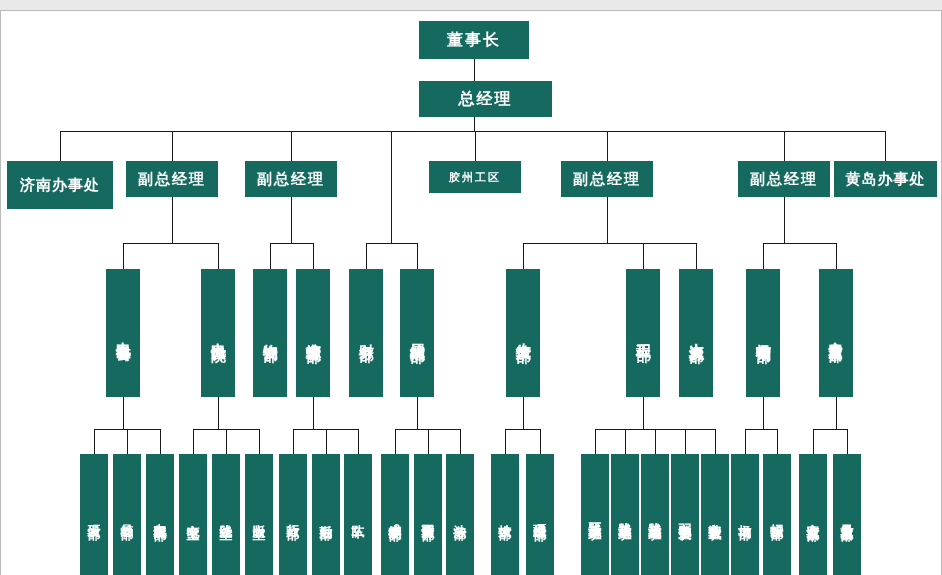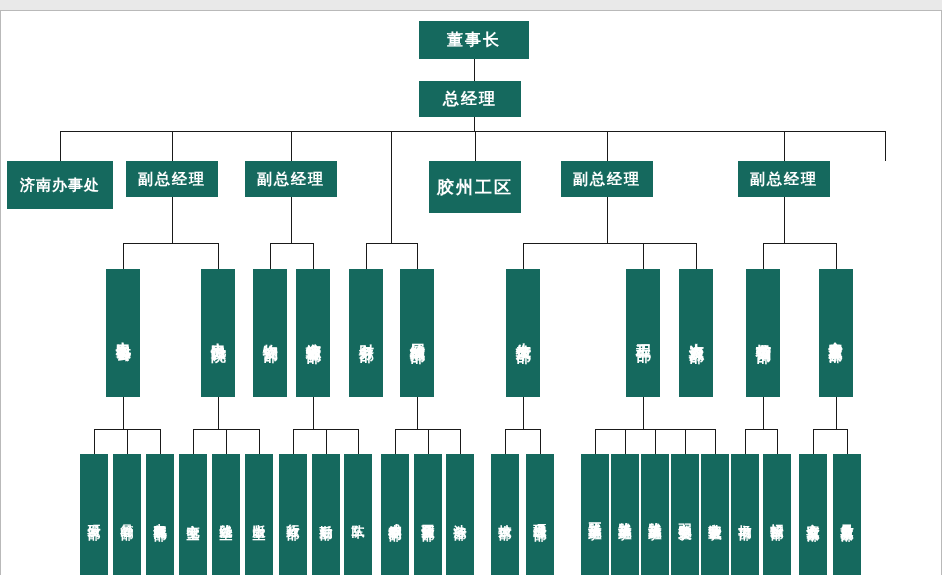--- a/index.html
+++ b/index.html
@@ -39,28 +39,29 @@
       M217 386 V418 M192 418 H258 M192 418 V443 M225 418 V443 M258 418 V443
       M312 386 V418 M292 418 H357 M292 418 V443 M325 418 V443 M357 418 V443
       M416 386 V418 M394 418 H459 M394 418 V443 M427 418 V443 M459 418 V443
       M522 386 V418 M504 418 H539 M504 418 V443 M539 418 V443
       M642 386 V418 M594 418 H714 M594 418 V443 M624 418 V443 M654 418 V443 M684 418 V443 M714 418 V443
       M762 386 V418 M744 418 H776 M744 418 V443 M776 418 V443
       M835 386 V418 M812 418 H846 M812 418 V443 M846 418 V443"></path>
   </svg>
 
   <div class="hbox" style="left:418px;top:10px;width:110px;height:38px">董事长</div>
-  <div class="hbox" style="left:418px;top:70px;width:102px;height:36px">总经理</div>
+  <div class="hbox" style="left:418px;top:70px;width:133px;height:36px">总经理</div>
 
   <div class="hbox" style="left:6px;top:150px;width:106px;height:48px;font-size:15px;letter-spacing:1px">济南办事处</div>
   <div class="hbox" style="left:125px;top:150px;width:92px;height:36px;font-size:15px">副总经理</div>
   <div class="hbox" style="left:244px;top:150px;width:92px;height:36px;font-size:15px">副总经理</div>
-  <div class="hbox" style="left:428px;top:150px;width:92px;height:52px;font-size:17px">胶州工区</div>
+  <div class="hbox" style="left:428px;top:150px;width:92px;height:32px;font-size:11px">胶州工区</div>
   <div class="hbox" style="left:560px;top:150px;width:92px;height:36px;font-size:15px">副总经理</div>
   <div class="hbox" style="left:737px;top:150px;width:92px;height:36px;font-size:15px">副总经理</div>
+  <div class="hbox" style="left:833px;top:150px;width:103px;height:36px;font-size:15px;letter-spacing:1px">黄岛办事处</div>
 
   <div class="vbox" style="left:105px">电力设备公司</div>
   <div class="vbox" style="left:200px">电力设计院</div>
   <div class="vbox" style="left:252px">物资部</div>
   <div class="vbox" style="left:295px">综合管理部</div>
   <div class="vbox" style="left:348px">财务部</div>
   <div class="vbox" style="left:399px">履约成控部</div>
   <div class="vbox" style="left:505px">生产技术部</div>
   <div class="vbox" style="left:625px">工程部</div>
   <div class="vbox" style="left:678px">人力资源部</div>

